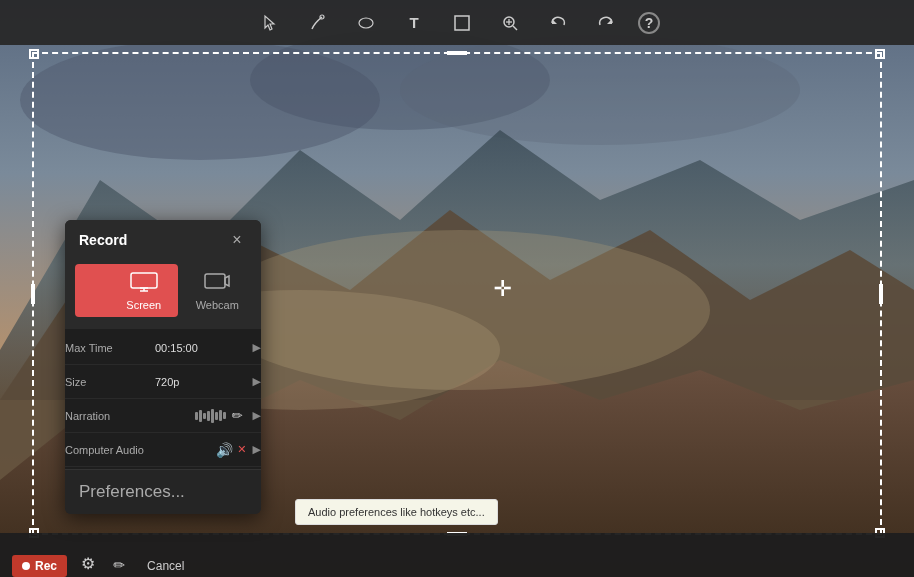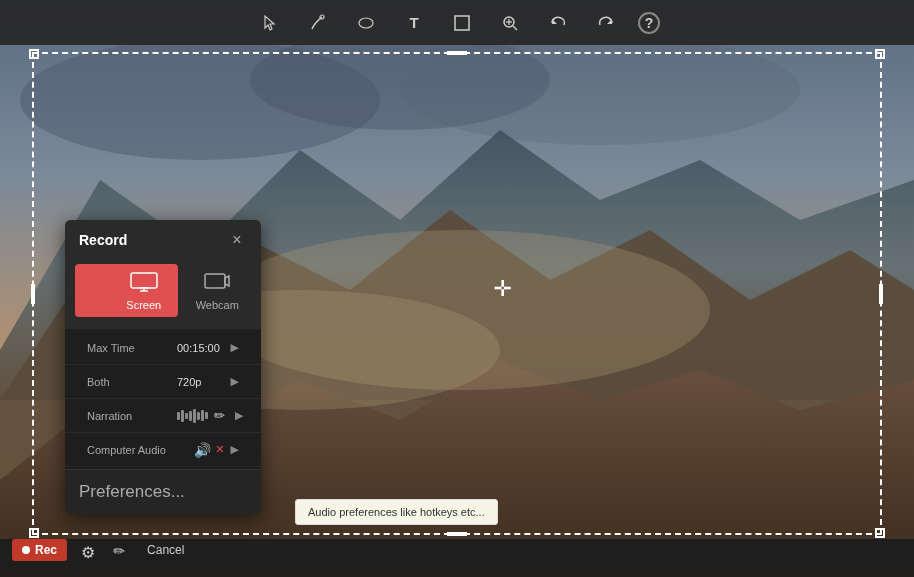--- a/index.html
+++ b/index.html
@@ -187,21 +187,21 @@
 
     
     .settings-area {
       background: #1e1e1e;
       padding: 2px 0;
     }
 
     .setting-row {
       display: flex;
       align-items: center;
-      padding: 6px 22px;
+      padding: 6px 0;
       border-bottom: 1px solid #2a2a2a;
       min-height: 34px;
     }
 
     .setting-label {
       color: #aaa;
       font-size: 11px;
       flex: 0 0 90px;
     }
 
@@ -243,24 +243,24 @@
       padding: 6px 12px;
       border-radius: 3px;
       z-index: 300;
       border: 1px solid #ddd;
     }
 
     
     .bottom-toolbar {
       position: absolute;
       bottom: 0; left: 0; right: 0;
-      height: 38px;
+      height: 44px;
       background: rgba(30, 30, 30, 0.97);
       display: flex;
-      align-items: flex-start;
+      align-items: flex-end;
       padding: 0 12px;
       gap: 10px;
       z-index: 100;
     }
 
     .rec-btn {
       display: flex;
       align-items: center;
       gap: 5px;
       background: #c0392b;
@@ -437,21 +437,21 @@
 
   <div class="settings-area">
 
     <div class="setting-row">
       <span class="setting-label">Max Time</span>
       <span class="setting-value">00:15:00</span>
       <span class="setting-arrow">▶</span>
     </div>
 
     <div class="setting-row">
-      <span class="setting-label">Both</span>
+      <span class="setting-label">Size</span>
       <span class="setting-value">720p</span>
       <span class="setting-arrow">▶</span>
     </div>
 
     <div class="setting-row">
       <span class="setting-label">Narration</span>
       <span class="setting-value">
         <span style="display:flex;align-items:center;gap:2px;justify-content:flex-end;">
 
           <span style="display:inline-flex;align-items:center;gap:1px;">

